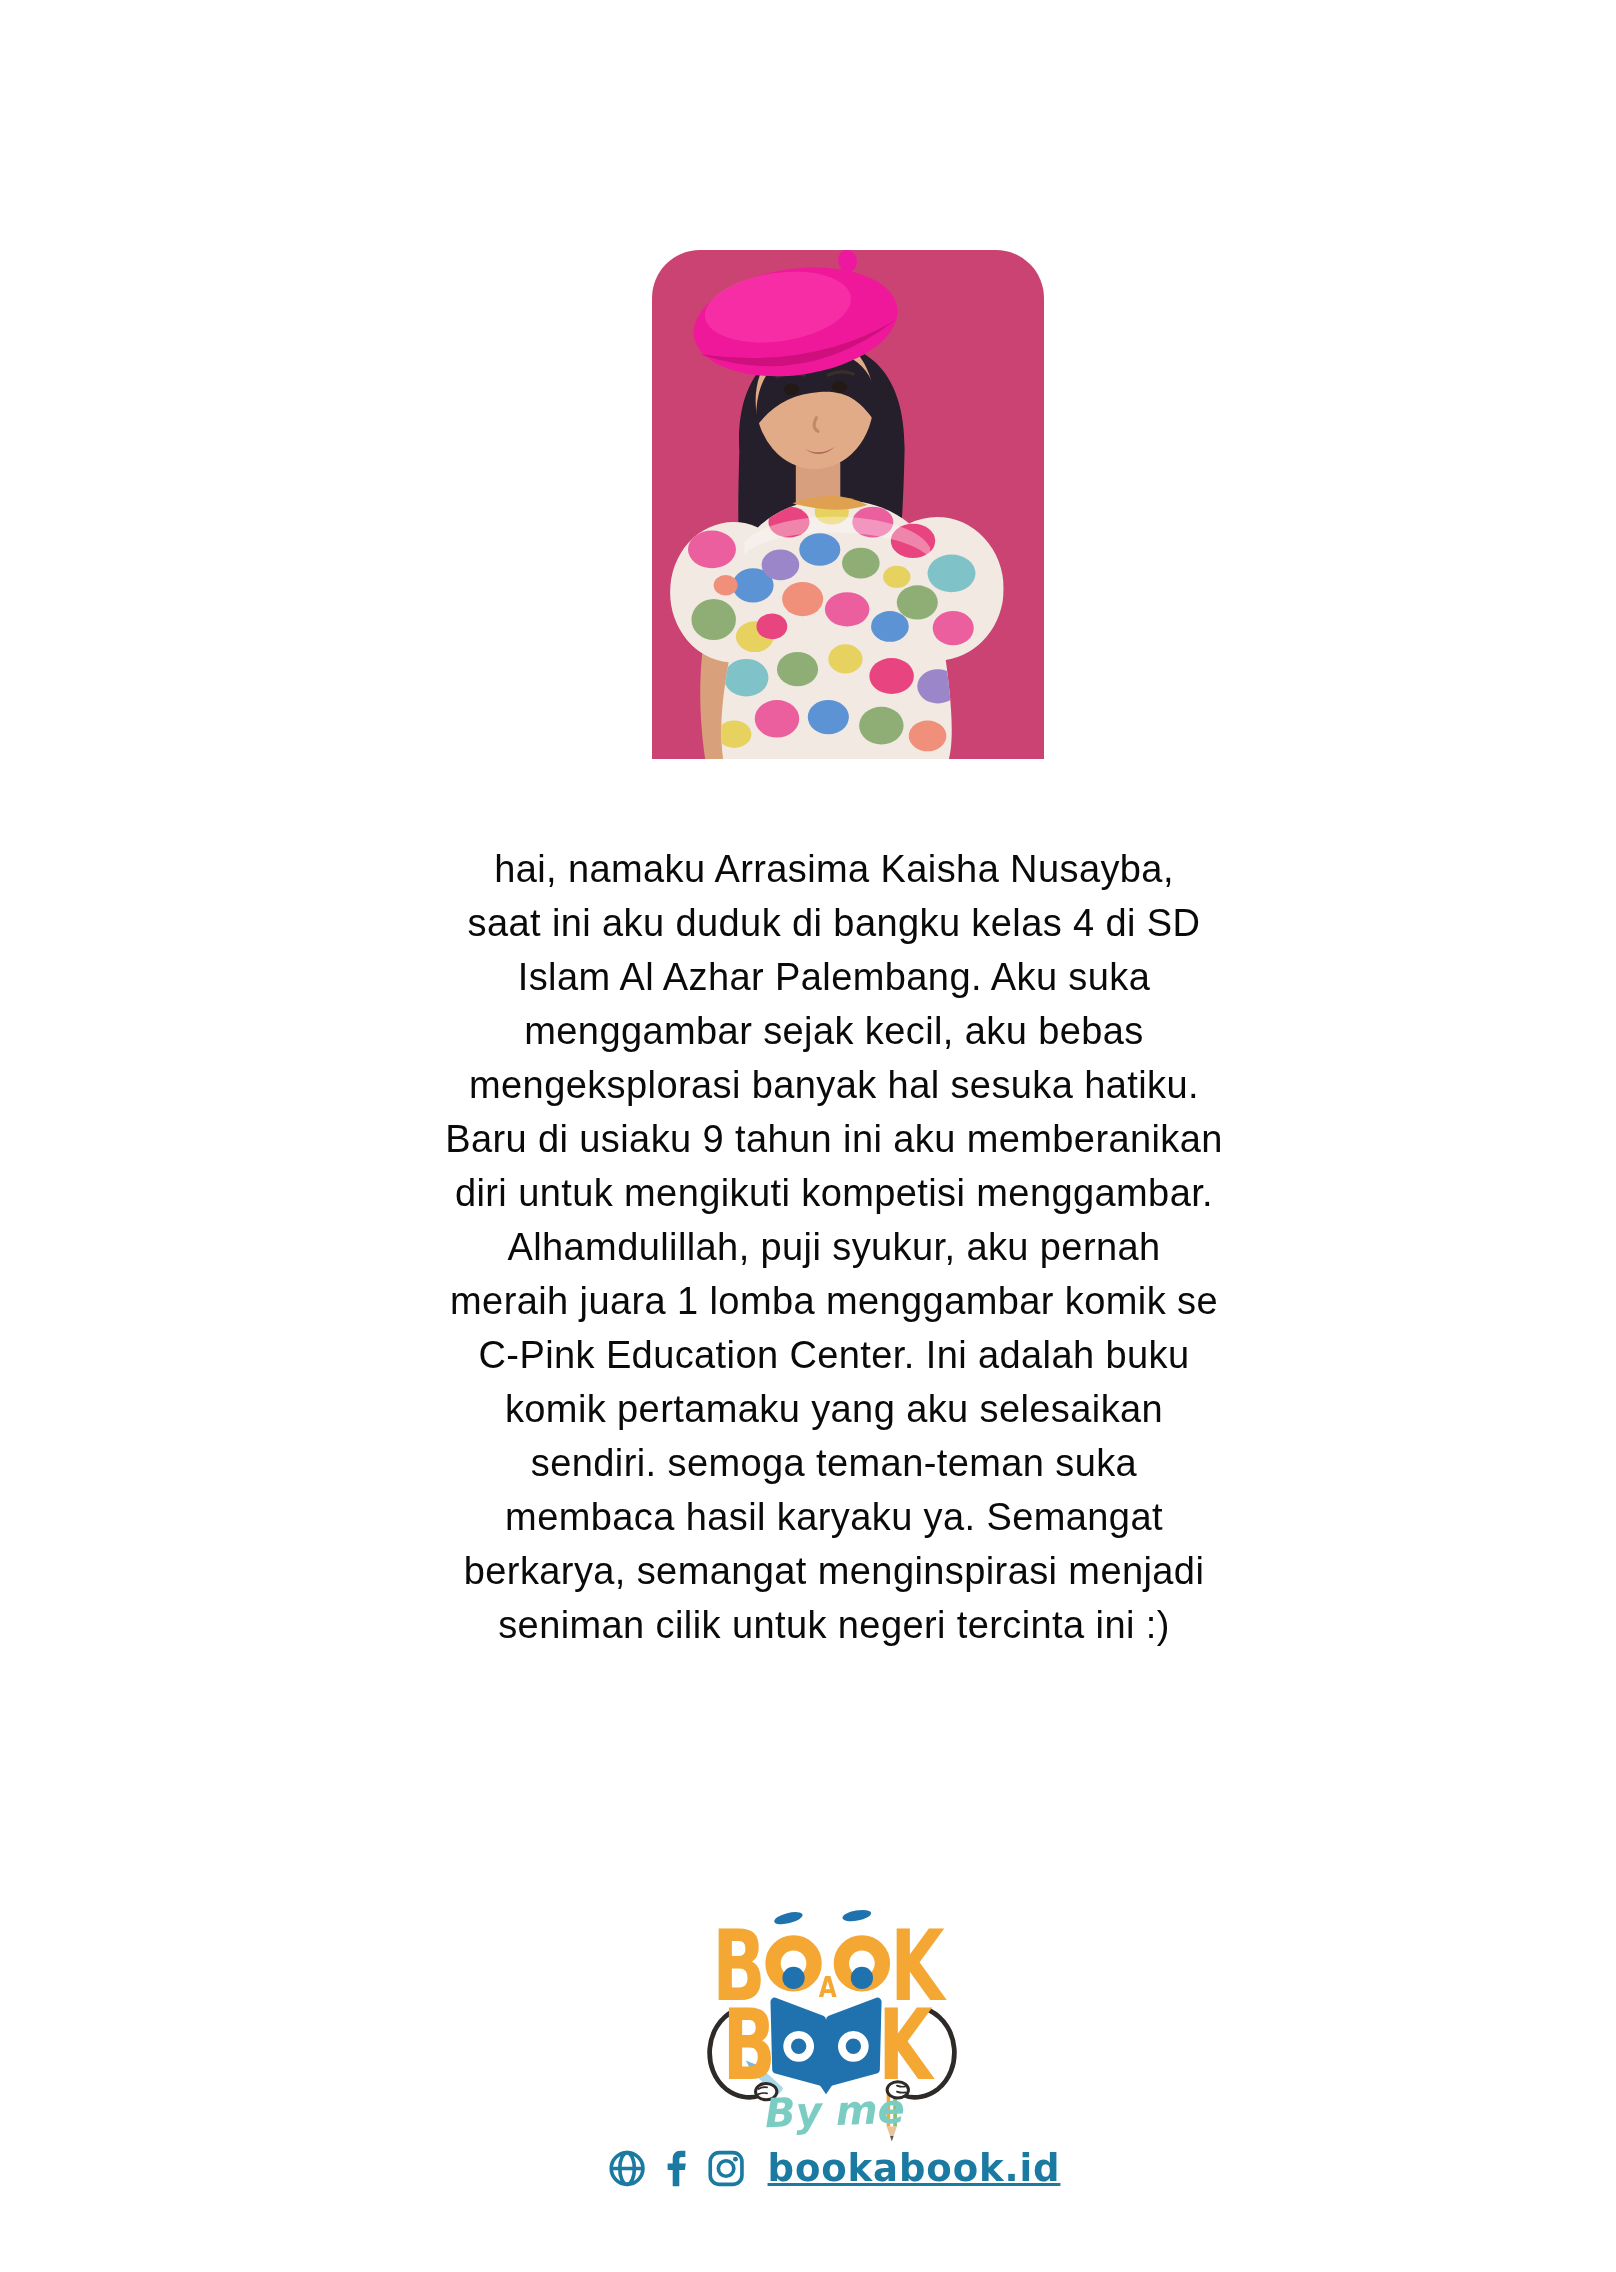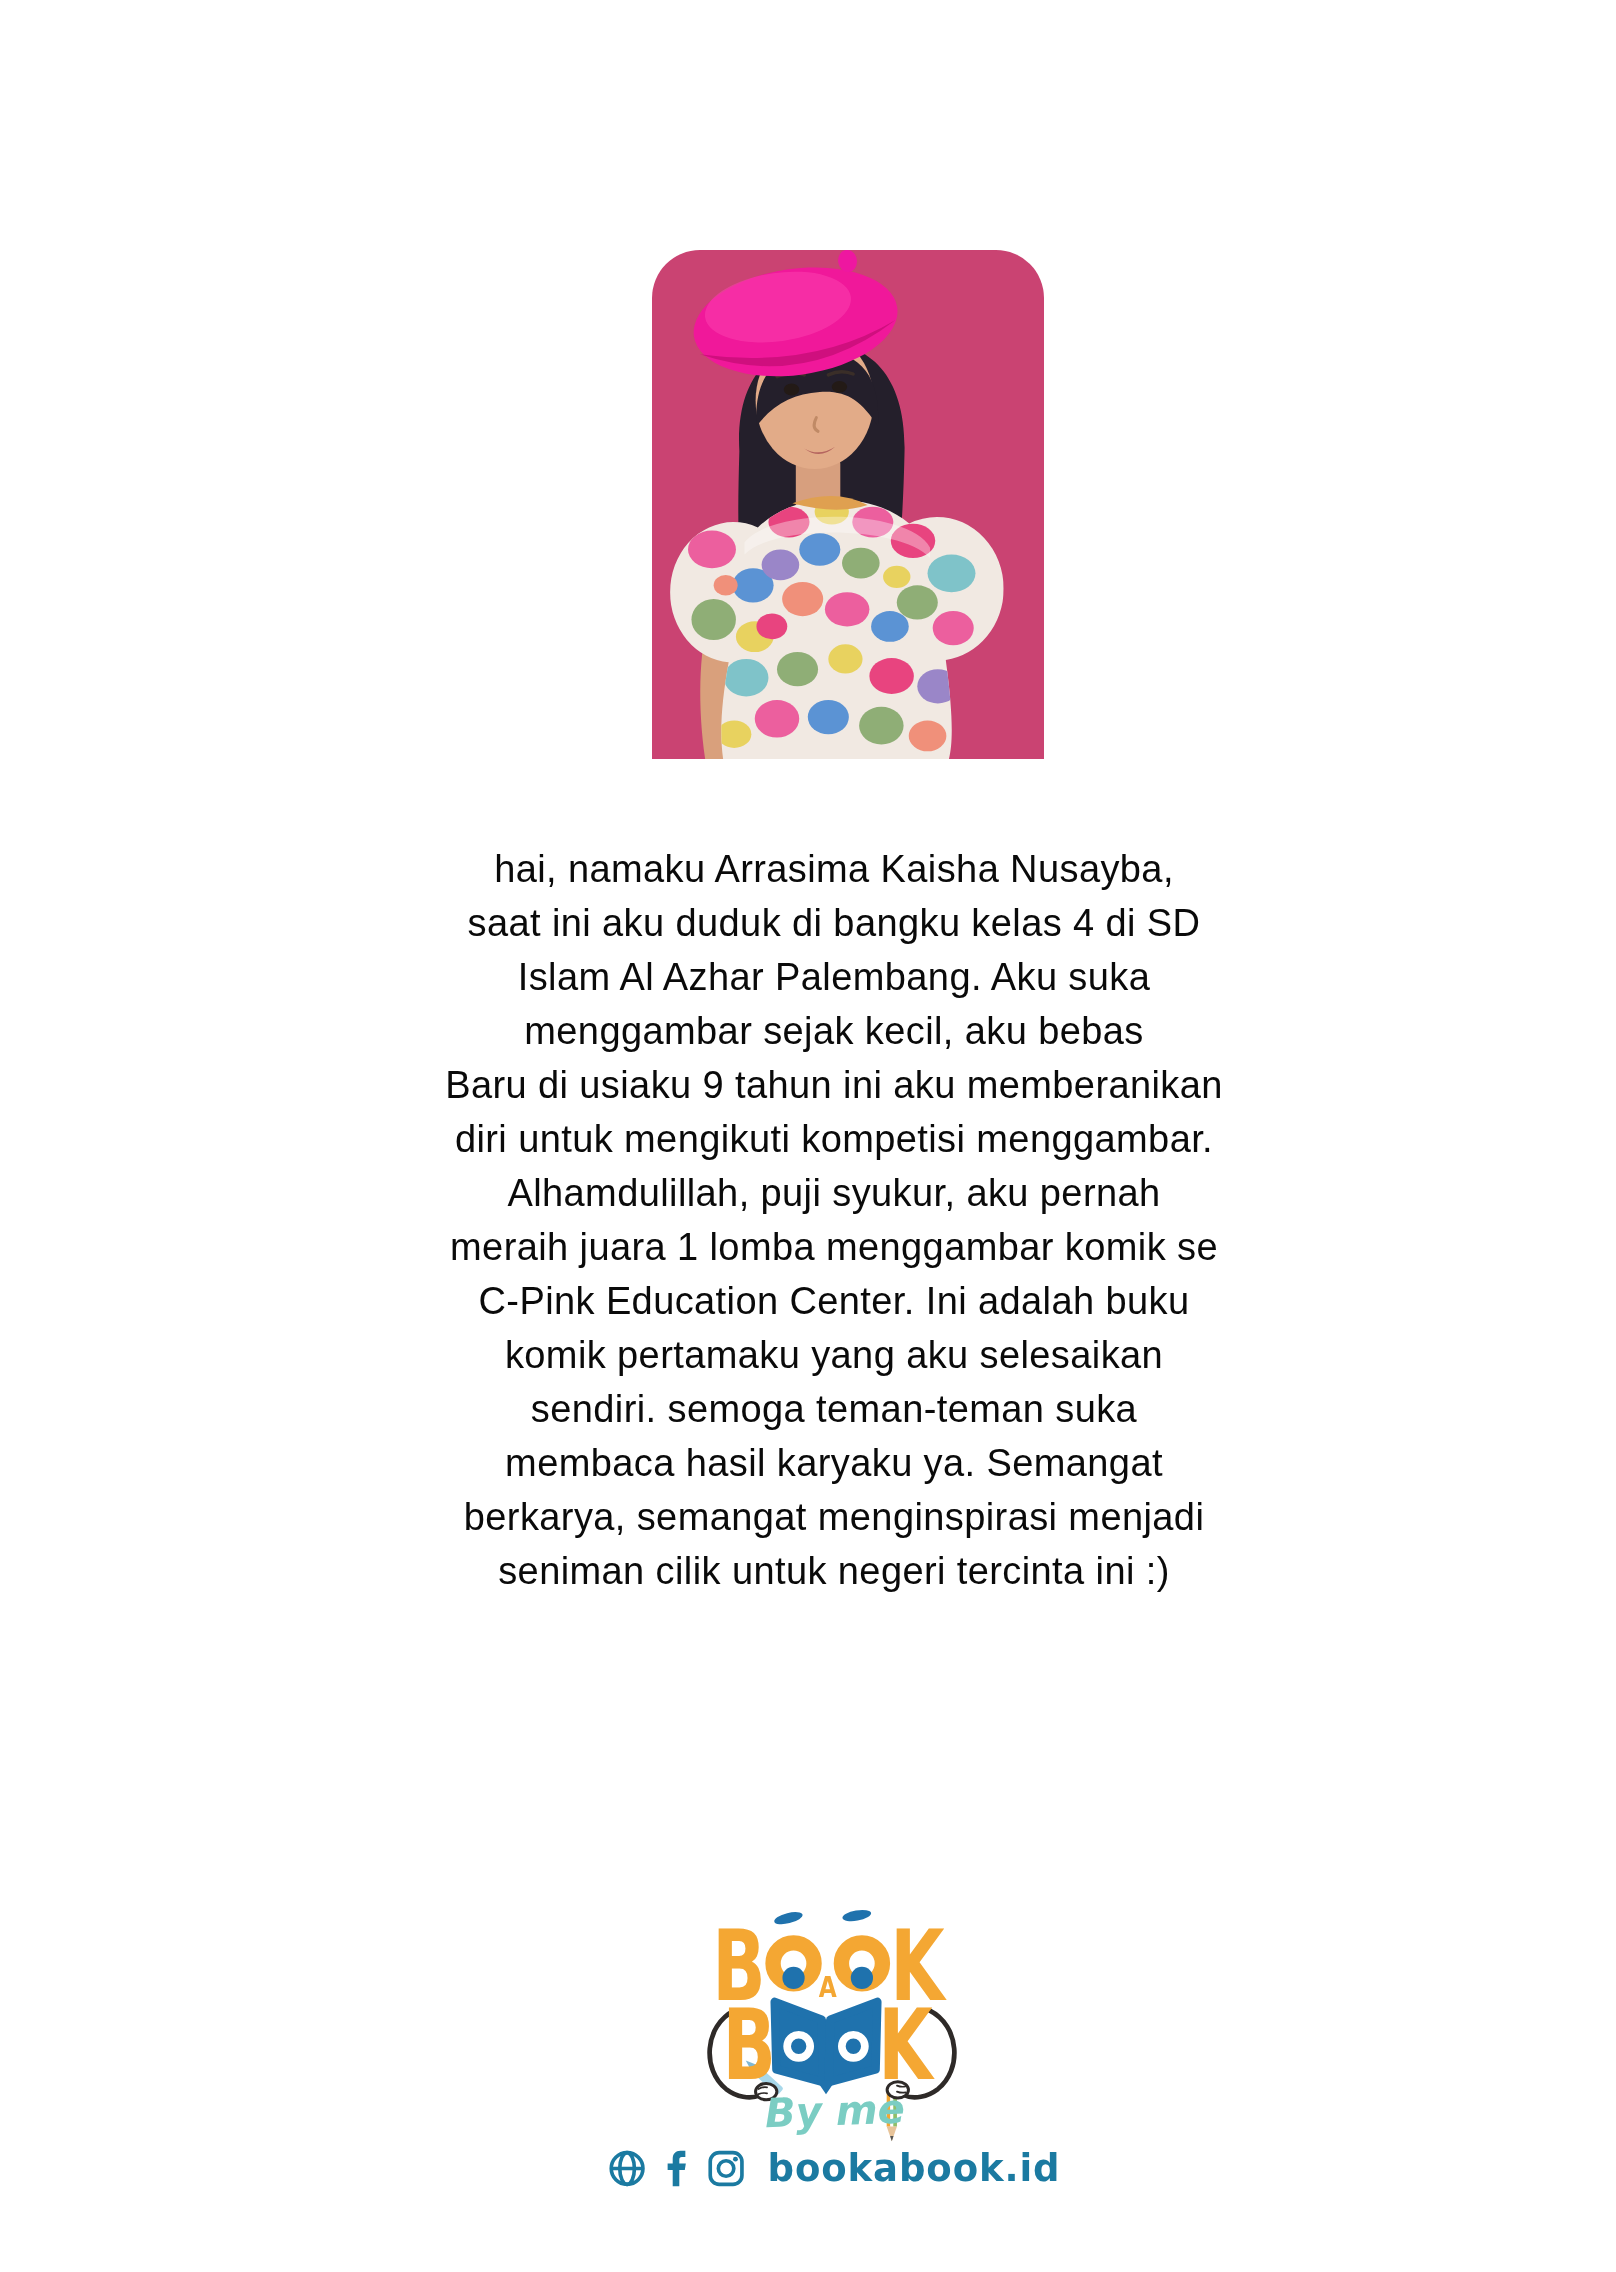--- a/index.html
+++ b/index.html
@@ -26,21 +26,21 @@
   .logo text{font-family:"DejaVu Sans", sans-serif;font-weight:bold;}
   .logo .tagline-text{font-style:italic;font-weight:bold;}
   
   .footer{
     top:2147px;display:flex;align-items:center;gap:15.4px;
   }
   .footer .icon{width:39px;height:39px;flex:0 0 auto;}
   .footer .fb{width:29px;}
   .handle{
     font-size:37px;font-weight:bold;color:#1b7aa1;letter-spacing:0.9px;
-    font-family:"DejaVu Sans", sans-serif;margin-left:6.8px;white-space:nowrap;
+    font-family:"DejaVu Sans", sans-serif;margin-left:6.8px;white-space:nowrap;text-decoration:underline;
   }
 </style>
 </head>
 <body>
 
 <div class="photo-card">
   <svg viewBox="0 0 458 595" aria-hidden="true">
     <defs>
       <clipPath id="dress-clip">
         <ellipse cx="95" cy="400" rx="74" ry="82"></ellipse>
@@ -115,20 +115,21 @@
       <ellipse cx="238" cy="22" rx="11" ry="13" fill="#ee17a0"></ellipse>
     </g>
   </svg>
 </div>
 
 <section class="centered bio">
   <div class="line">hai, namaku Arrasima Kaisha Nusayba,</div>
   <div class="line">saat ini aku duduk di bangku kelas 4 di SD</div>
   <div class="line">Islam Al Azhar Palembang. Aku suka</div>
   <div class="line">menggambar sejak kecil, aku bebas</div>
+  <div class="line">mengeksplorasi banyak hal sesuka hatiku.</div>
   <div class="line">Baru di usiaku 9 tahun ini aku memberanikan</div>
   <div class="line">diri untuk mengikuti kompetisi menggambar.</div>
   <div class="line">Alhamdulillah, puji syukur, aku pernah</div>
   <div class="line">meraih juara 1 lomba menggambar komik se</div>
   <div class="line">C-Pink Education Center. Ini adalah buku</div>
   <div class="line">komik pertamaku yang aku selesaikan</div>
   <div class="line">sendiri. semoga teman-teman suka</div>
   <div class="line">membaca hasil karyaku ya. Semangat</div>
   <div class="line">berkarya, semangat menginspirasi menjadi</div>
   <div class="line">seniman cilik untuk negeri tercinta ini :)</div>

